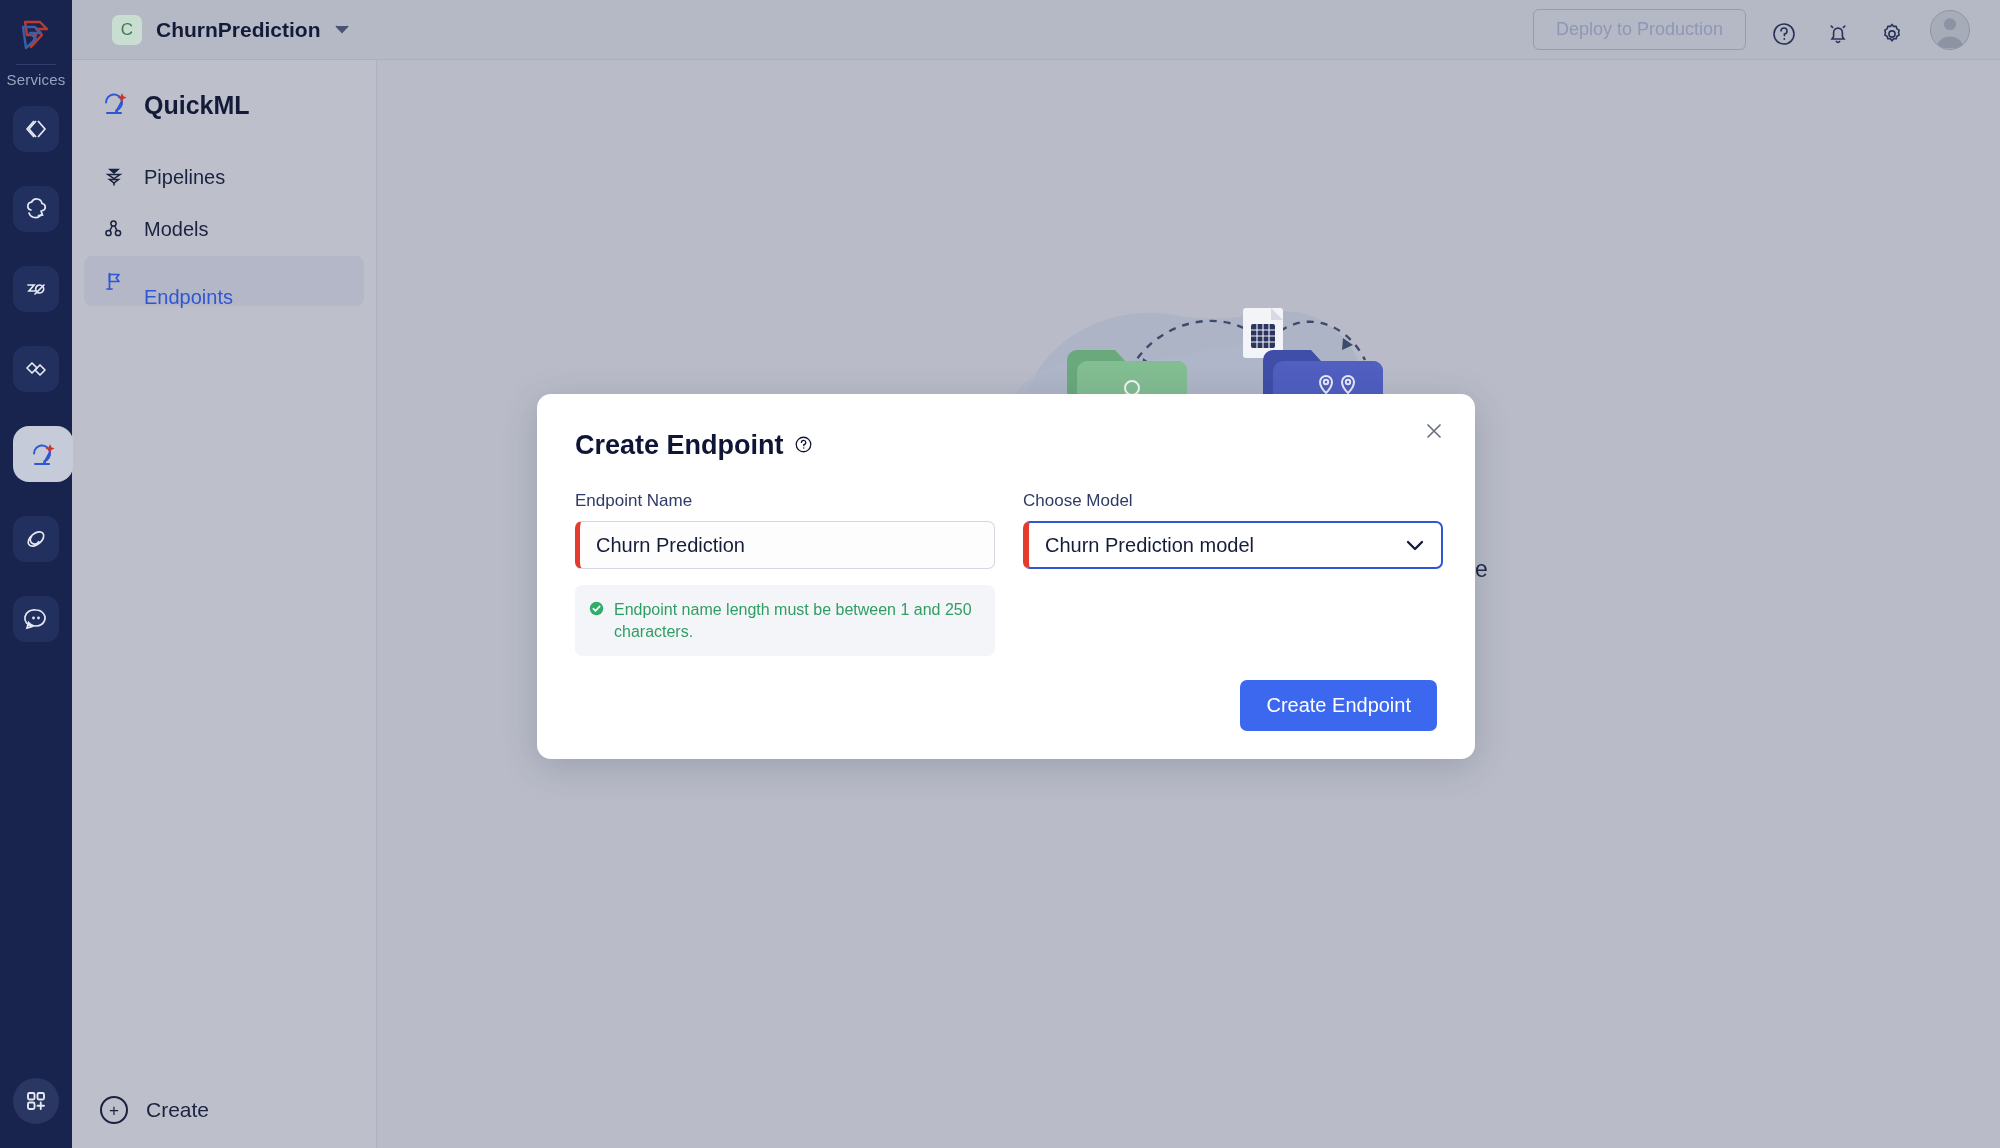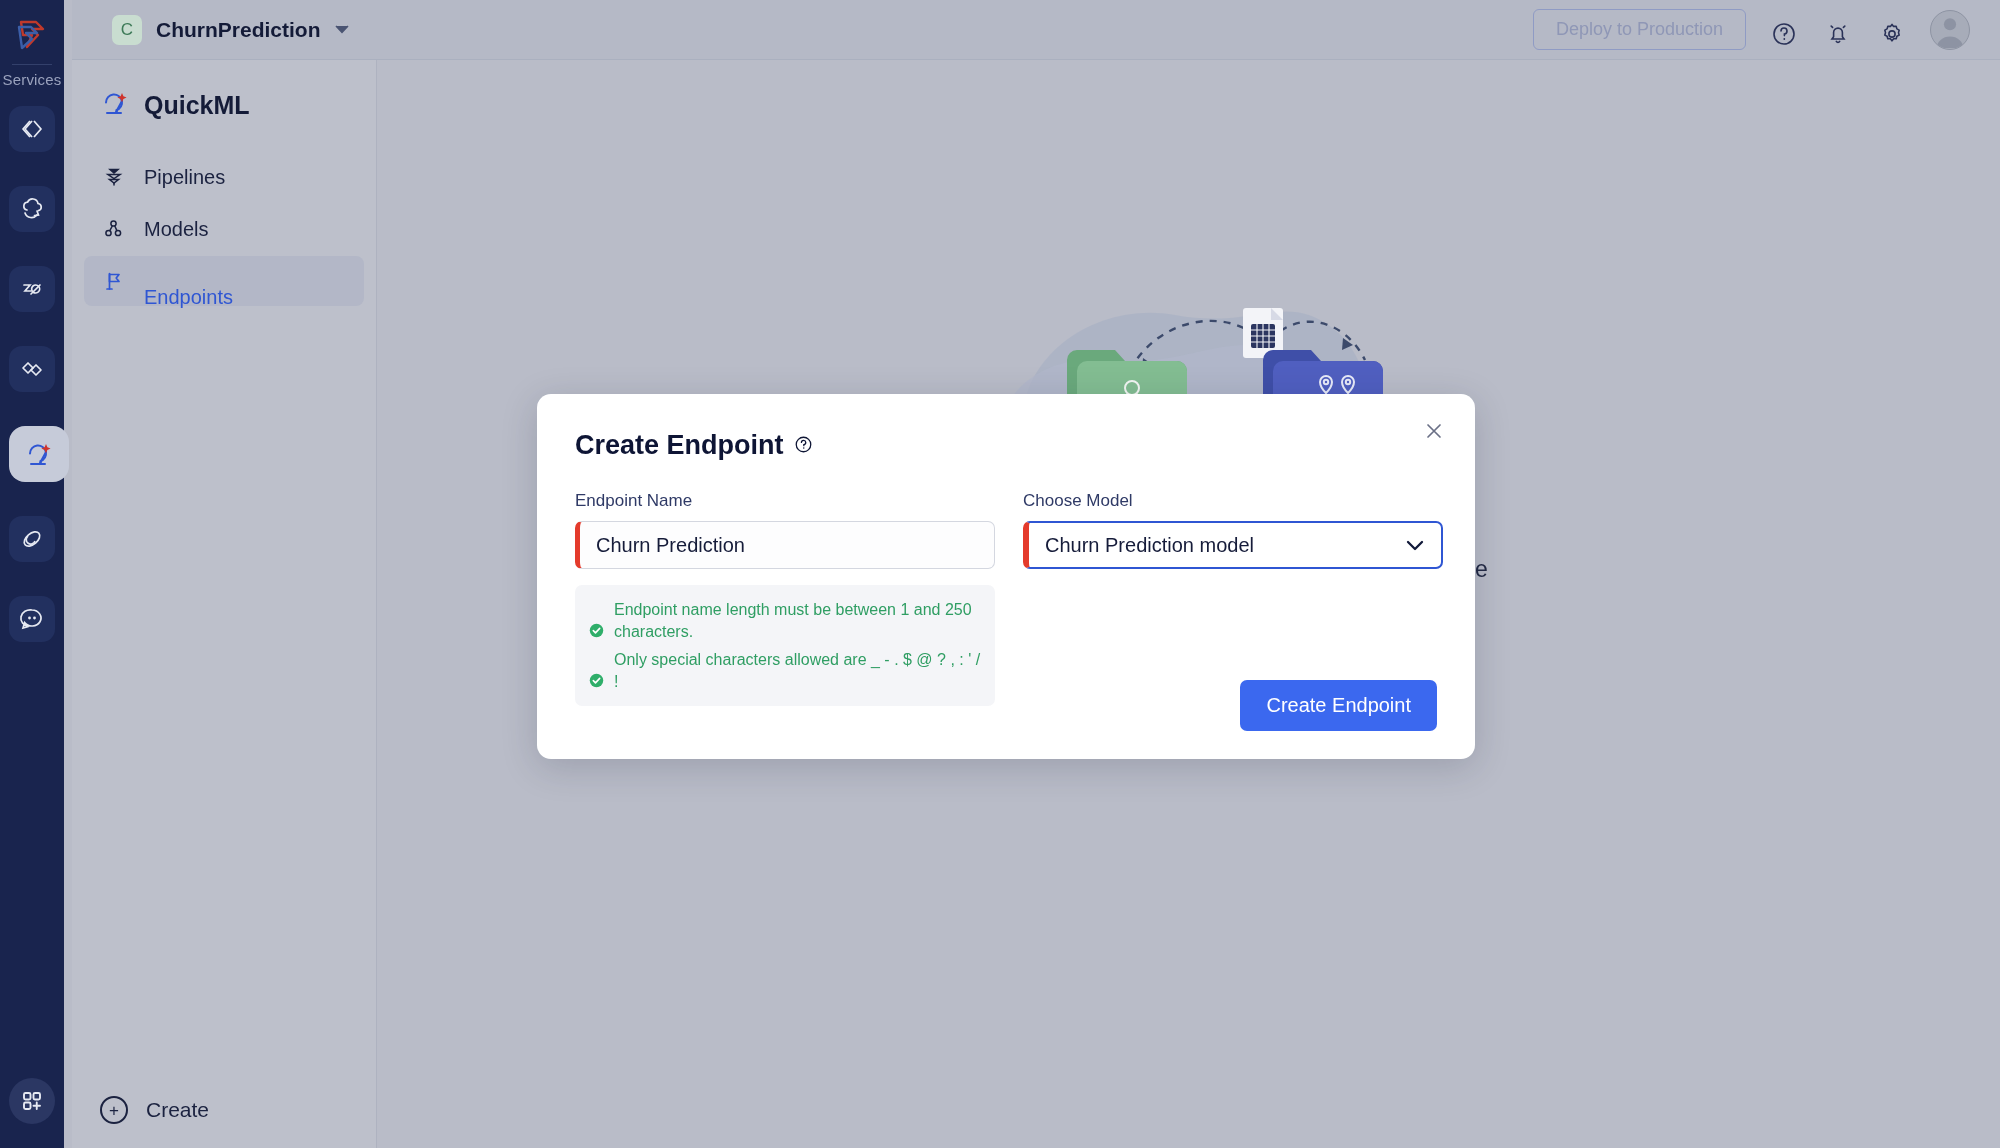--- a/index.html
+++ b/index.html
@@ -7,21 +7,21 @@
     width: 2000px; height: 1148px;
     overflow: hidden;
     font-family: "Liberation Sans", sans-serif;
     background: #b9bcc8;
   }
   .app { position: relative; width: 2000px; height: 1148px; }
 
   
   .rail {
     position: absolute; left: 0; top: 0;
-    width: 64px; height: 1148px;
+    width: 72px; height: 1148px;
     background: #19244e;
     display: flex; flex-direction: column; align-items: center;
     z-index: 5;
   }
   .rail-logo { margin-top: 10px; width: 48px; height: 48px; display:flex; align-items:center; justify-content:center; }
   .rail-divider { width: 40px; height: 1px; background: #33406b; margin: 6px 0 6px 0; }
   .rail-services { font-size: 15px; color: #9aa2bd; margin-bottom: 18px; letter-spacing: .2px; }
   .rail-btn {
     width: 46px; height: 46px; border-radius: 13px;
     background: #22305f;
@@ -164,21 +164,21 @@
     border: 2px solid #2f56d3; border-left: 6px solid #e43b2c;
     border-radius: 7px; background: #ffffff;
     padding: 0 16px; font-size: 20px; color: #161c3a;
     display: flex; align-items: center; cursor: pointer;
   }
   .select-caret { margin-left: auto; color: #121a3a; }
   .hints {
     margin-top: 16px; background: #f4f5f8; border-radius: 7px;
     padding: 14px 14px 14px 14px;
   }
-  .hint-row { display: flex; align-items: flex-end; gap: 10px; margin-bottom: 7px; }
+  .hint-row { display: flex; align-items: flex-start; gap: 10px; margin-bottom: 7px; }
   .hint-row:last-child { margin-bottom: 0; }
   .hint-text { font-size: 16px; color: #2f9e63; line-height: 1.35; }
   .check-ic { flex: none; margin-top: 2px; }
   .modal-actions { position: absolute; right: 38px; bottom: 28px; }
   .modal-cta {
     background: #3b68ef; color: #fff; border: none;
     border-radius: 7px; padding: 14px 26px;
     font-size: 20px; cursor: pointer;
     font-family: "Liberation Sans", sans-serif;
   }
@@ -446,29 +446,20 @@
           <div class="hints">
             <div class="hint-row">
               <span class="check-ic">
                 <svg width="15" height="15" viewBox="0 0 16 16">
                   <circle cx="8" cy="8" r="7.2" fill="#2fae6a"></circle>
                   <path d="M4.6 8.2 L6.9 10.5 L11.4 5.7" stroke="#ffffff" stroke-width="1.7" fill="none" stroke-linecap="round" stroke-linejoin="round"></path>
                 </svg>
               </span>
               <span class="hint-text">Endpoint name length must be between 1 and 250 characters.</span>
             </div>
-            <div class="hint-row">
-              <span class="check-ic">
-                <svg width="15" height="15" viewBox="0 0 16 16">
-                  <circle cx="8" cy="8" r="7.2" fill="#2fae6a"></circle>
-                  <path d="M4.6 8.2 L6.9 10.5 L11.4 5.7" stroke="#ffffff" stroke-width="1.7" fill="none" stroke-linecap="round" stroke-linejoin="round"></path>
-                </svg>
-              </span>
-              <span class="hint-text">Only special characters allowed are _ - . $ @ ? , : ' / !</span>
-            </div>
           </div>
         </div>
 
         <div class="field-wrap">
           <div class="field-label">Choose Model</div>
           <div class="select-box">
             <span>Churn Prediction model</span>
             <span class="select-caret">
               <svg width="20" height="13" viewBox="0 0 20 13" fill="none" stroke="#121a3a" stroke-width="2.3" stroke-linecap="round" stroke-linejoin="round">
                 <path d="M3 3 L10 10 L17 3"></path>

